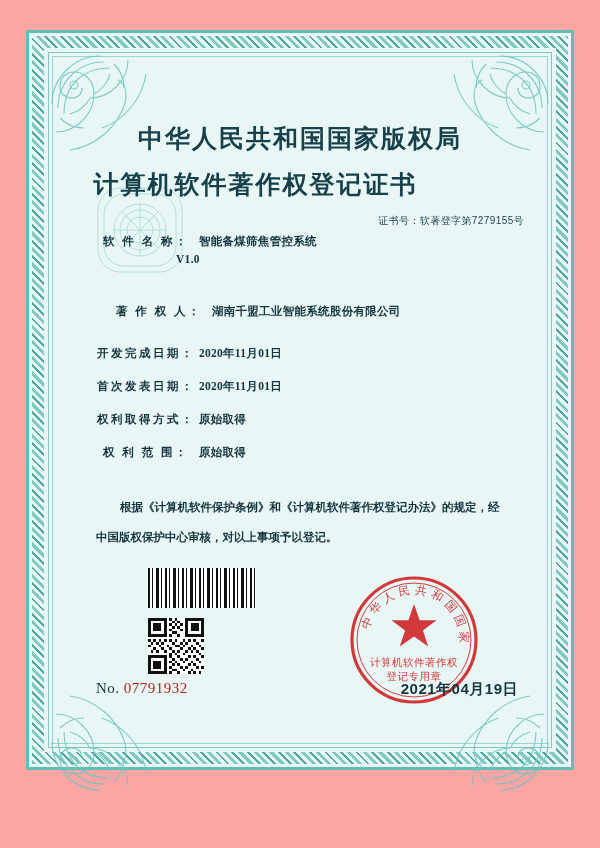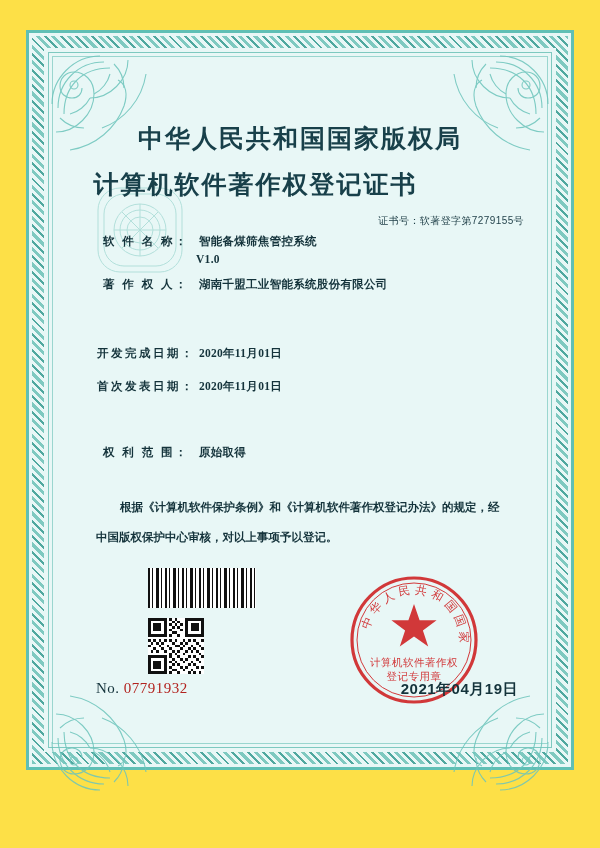--- a/index.html
+++ b/index.html
@@ -11,21 +11,21 @@
     width: 600px;
     height: 848px;
     font-family: "Liberation Sans", sans-serif;
     overflow: hidden;
   }
 
   #certificate {
     position: relative;
     width: 600px;
     height: 848px;
-    background: #fde047;
+    background: #fca5a5;
   }
 
   
   .page-inner {
     position: absolute;
     left: 26px;
     top: 30px;
     width: 548px;
     height: 740px;
     background: #e8f7f6;
@@ -156,27 +156,27 @@
     width: 100px;
     letter-spacing: 2.5px;
     text-align: center;
   }
   .field .val {
     display: inline-block;
     letter-spacing: 0.3px;
   }
   .field .val2 {
     display: block;
-    margin-left: 100px;
+    margin-left: 80px;
     margin-top: 4px;
     letter-spacing: 0.3px;
   }
 
   .f-software  { top: 178px; }
-  .f-owner     { top: 221px; }
+  .f-owner     { top: 248px; margin-left: 13px; }
   .f-dev-date  { top: 290px; }
   .f-pub-date  { top: 323px; }
   .f-acquire   { top: 356px; }
   .f-scope     { top: 389px; }
   .f-reg-no    { top: 422px; }
 
   .para {
     position: absolute;
     left: 44px;
     width: 412px;
@@ -359,20 +359,24 @@
     <div class="field f-dev-date">
       <span class="lbl">开发完成日期：</span>
       <span class="val">2020年11月01日</span>
     </div>
 
     <div class="field f-pub-date">
       <span class="lbl">首次发表日期：</span>
       <span class="val">2020年11月01日</span>
     </div>
 
+    <div class="field f-acquire">
+      <span class="lbl">权利取得方式：</span>
+      <span class="val">原始取得</span>
+    </div>
 
     <div class="field f-scope">
       <span class="lbl">权 利 范 围：</span>
       <span class="val">原始取得</span>
     </div>
 
 
     <div class="para p1">根据《计算机软件保护条例》和《计算机软件著作权登记办法》的规定，经中国版权保护中心审核，对以上事项予以登记。</div>
 
     <div class="barcode"></div>

